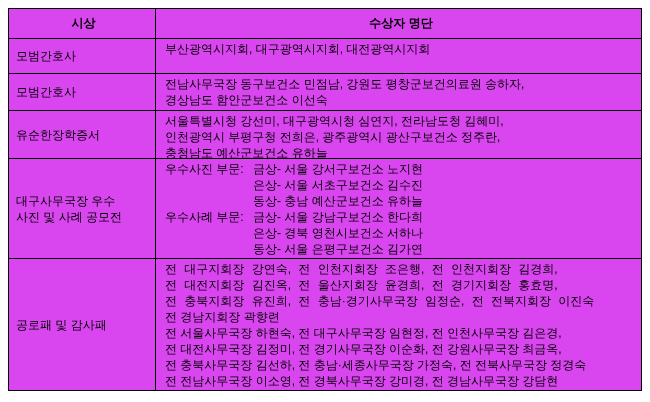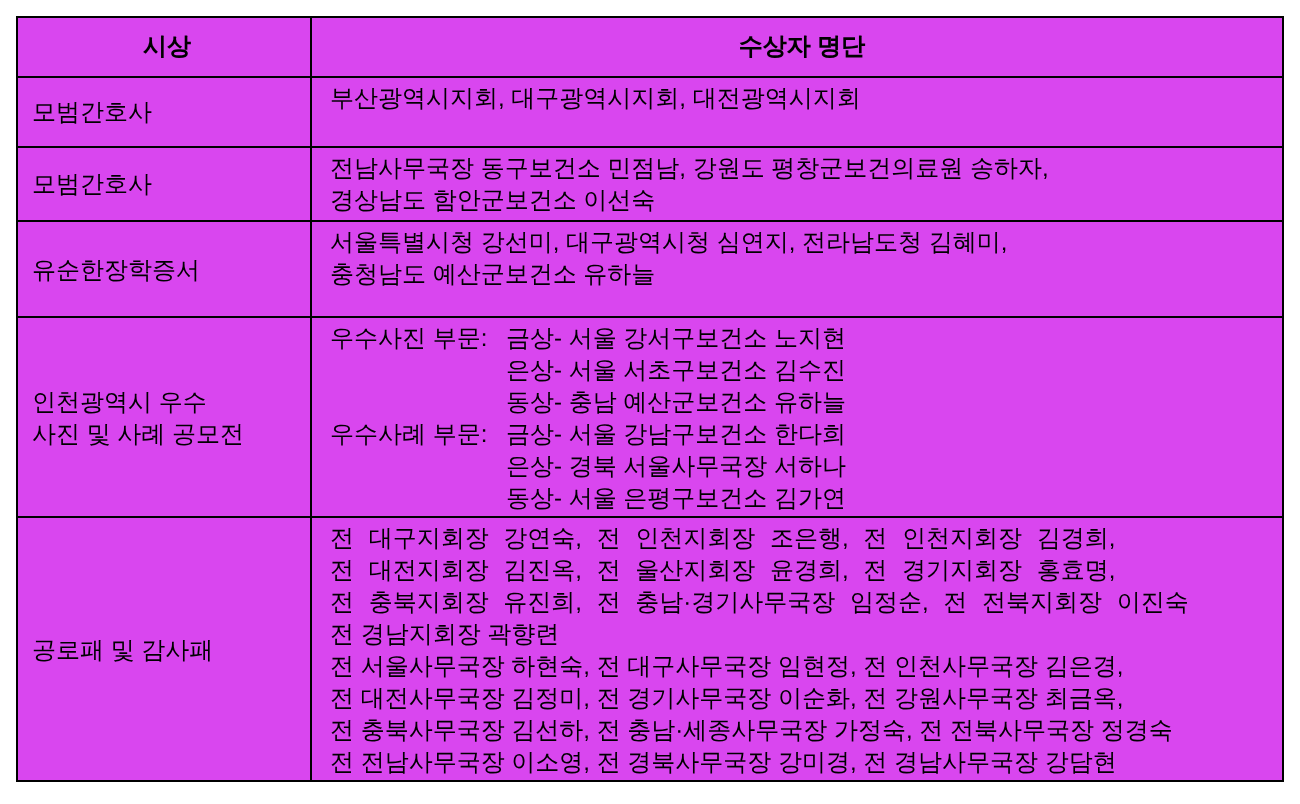--- a/index.html
+++ b/index.html
@@ -111,43 +111,44 @@
         <div class="ln">경상남도 함안군보건소 이선숙</div>
       </div>
     </div>
 
     <div class="row h-r3">
       <div class="c1">
         <div class="ln">유순한장학증서</div>
       </div>
       <div class="c2">
         <div class="ln">서울특별시청 강선미, 대구광역시청 심연지, 전라남도청 김혜미,</div>
+        <div class="ln">인천광역시 부평구청 전희은, 광주광역시 광산구보건소 정주란,</div>
         <div class="ln">충청남도 예산군보건소 유하늘</div>
       </div>
     </div>
 
     <div class="row h-r4">
       <div class="c1">
-        <div class="ln">인천광역시 우수</div>
+        <div class="ln">대구사무국장 우수</div>
         <div class="ln">사진 및 사례 공모전</div>
       </div>
       <div class="c2">
         <div class="grp">
           <div class="glabel">우수사진 부문:</div>
           <div class="gitems">
             <div class="ln">금상- 서울 강서구보건소 노지현</div>
             <div class="ln">은상- 서울 서초구보건소 김수진</div>
             <div class="ln">동상- 충남 예산군보건소 유하늘</div>
           </div>
         </div>
         <div class="grp">
           <div class="glabel">우수사례 부문:</div>
           <div class="gitems">
             <div class="ln">금상- 서울 강남구보건소 한다희</div>
-            <div class="ln">은상- 경북 서울사무국장 서하나</div>
+            <div class="ln">은상- 경북 영천시보건소 서하나</div>
             <div class="ln">동상- 서울 은평구보건소 김가연</div>
           </div>
         </div>
       </div>
     </div>
 
     <div class="row h-r5">
       <div class="c1">
         <div class="ln">공로패 및 감사패</div>
       </div>

